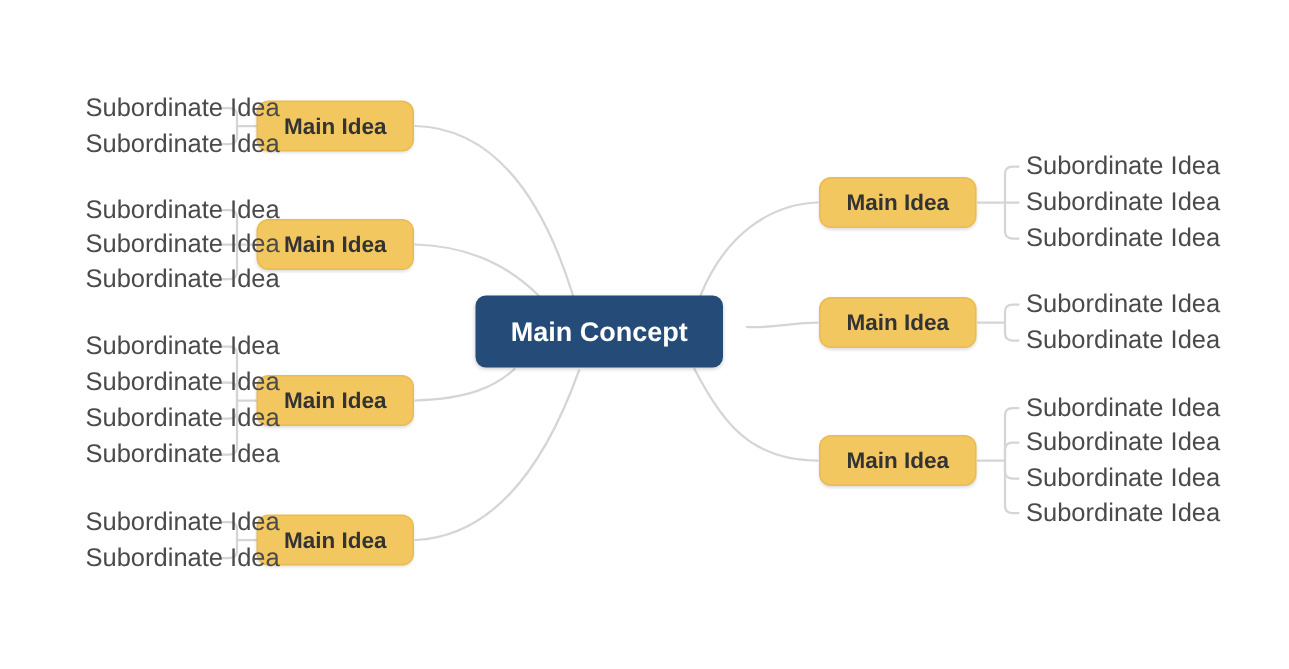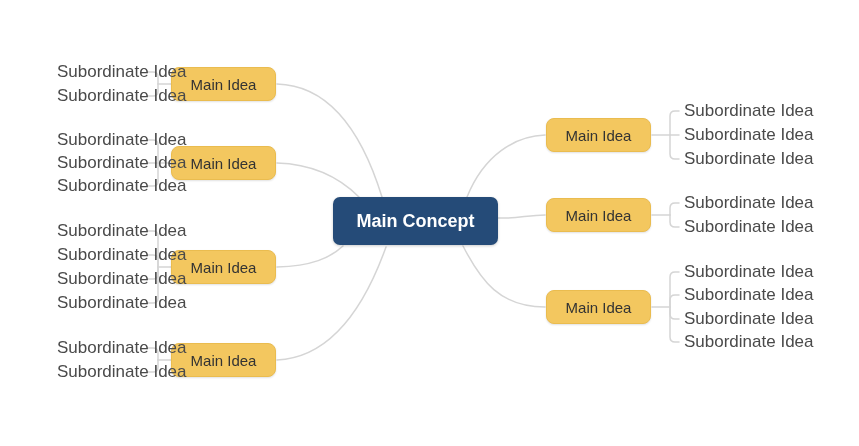--- a/index.html
+++ b/index.html
@@ -31,28 +31,28 @@
     width: 105px;
     height: 34px;
     box-sizing: border-box;
     background: #f3c75f;
     border: 1px solid #eabc4f;
     border-radius: 8px;
     display: flex;
     align-items: center;
     justify-content: center;
     font-size: 15px;
-    font-weight: 400;
+    font-weight: 700;
     color: #333333;
     box-shadow: 0 1px 2px rgba(0,0,0,0.12);
     cursor: pointer;
   }
   .center-node {
     position: absolute;
-    left: 333px;
+    left: 317px;
     top: 197px;
     width: 165px;
     height: 48px;
     box-sizing: border-box;
     background: #254b78;
     border-radius: 7px;
     display: flex;
     align-items: center;
     justify-content: center;
     font-size: 18px;

